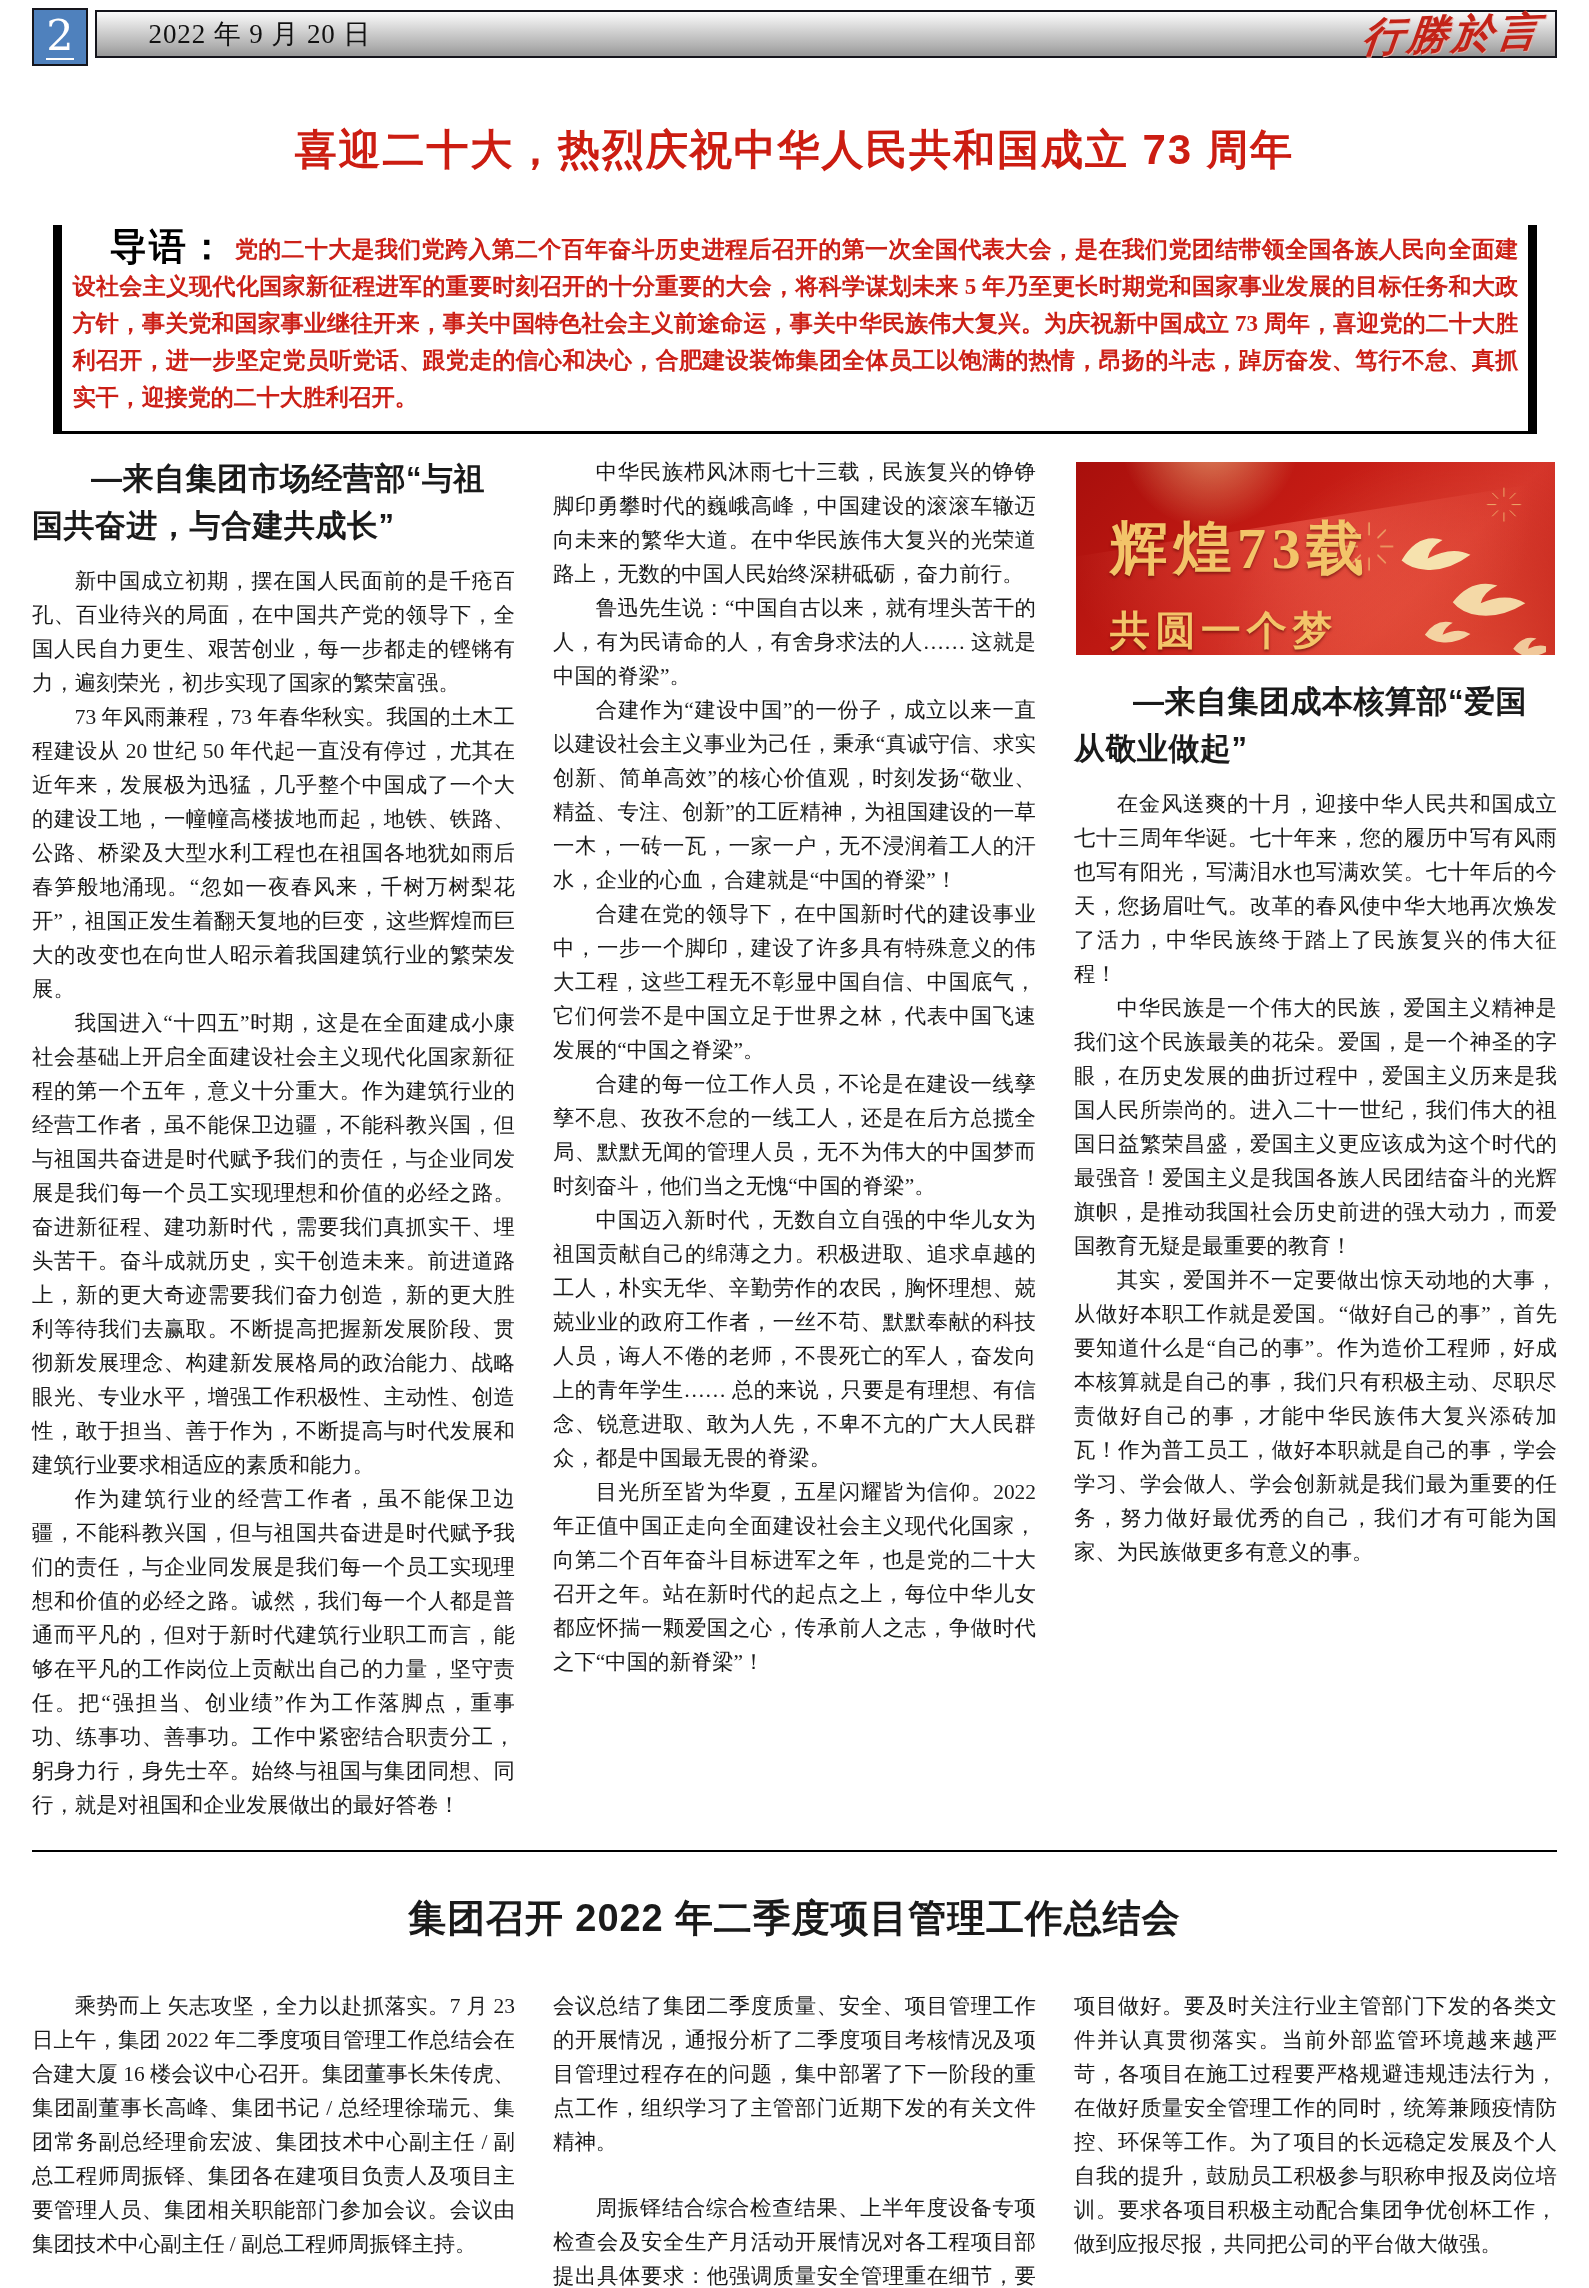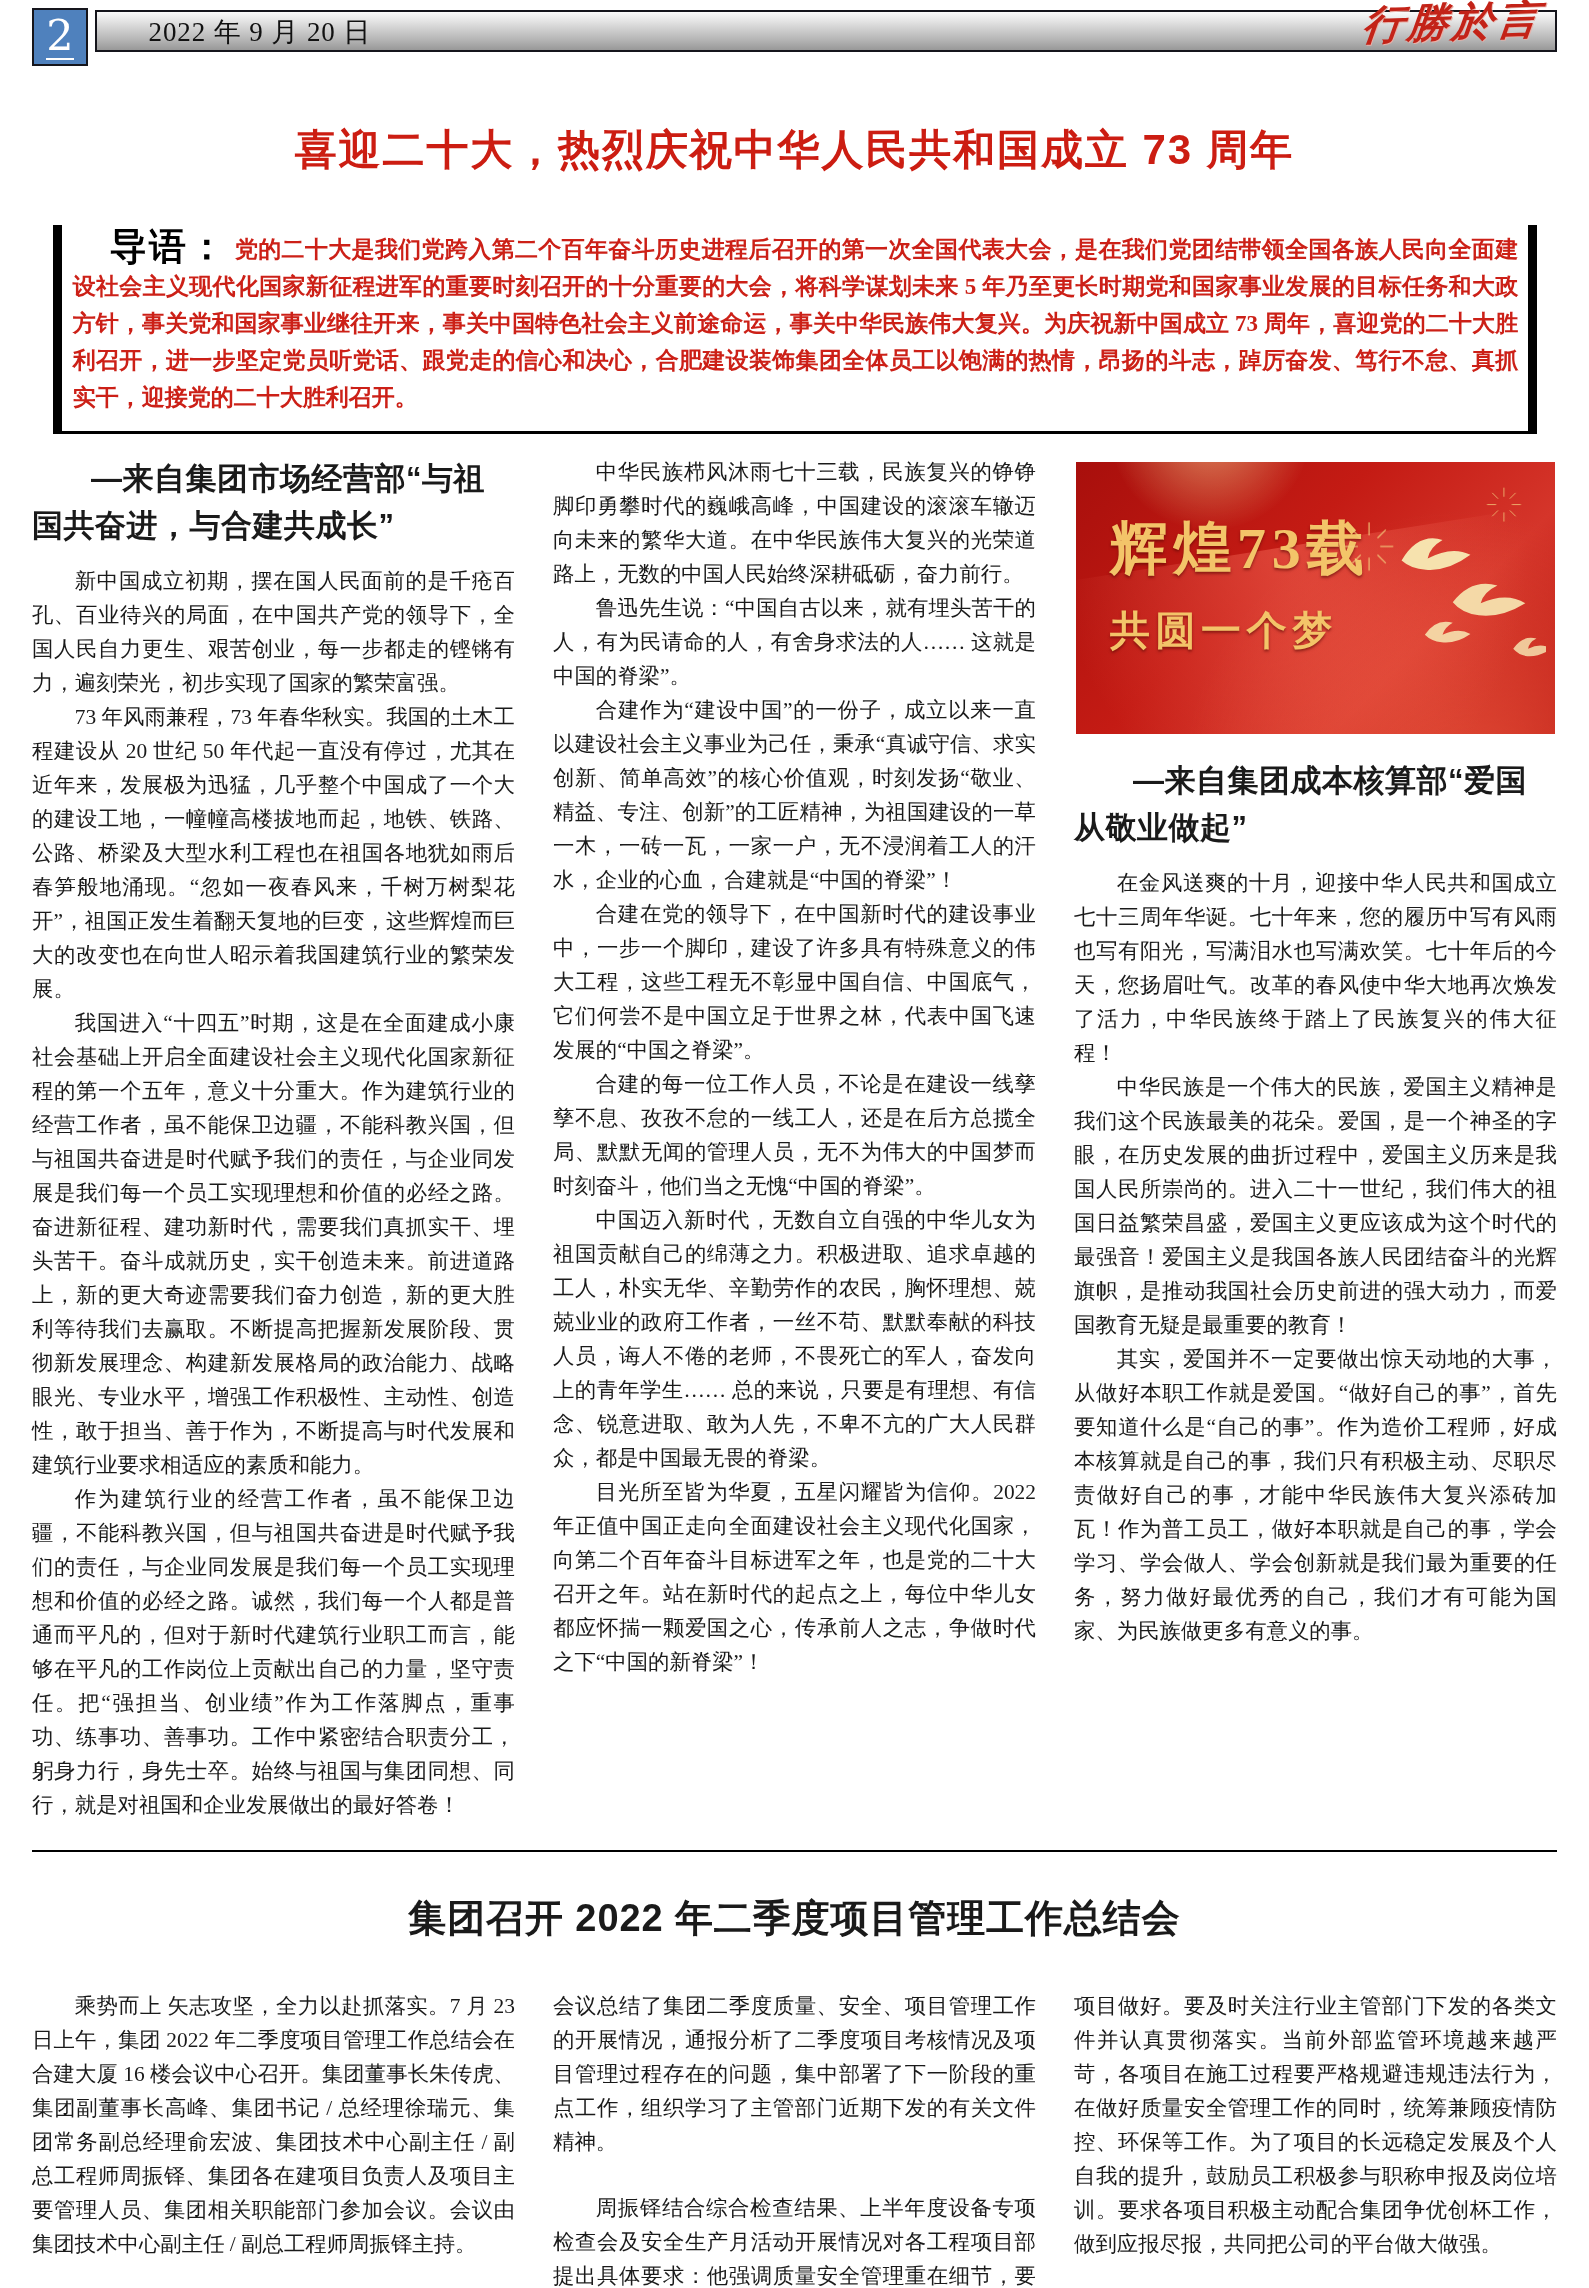--- a/index.html
+++ b/index.html
@@ -13,23 +13,23 @@
 
   
   .topbar { display:flex; align-items:flex-start; margin-top:7.5px; height:60px; }
   .pagenum-box {
     width:56px; height:58px; background:#4f81bd; border:2.8px solid #15151c;
     color:#fff; display:flex; align-items:center; justify-content:center;
     font-family:"DejaVu Serif",serif; font-size:43px; flex:none; margin-right:6.5px;
   }
   .pagenum-box span { border-bottom:2.8px solid #fff; line-height:1.05; }
   .datebar {
-    flex:1; height:42px; margin-top:2.8px; border:2.8px solid #15151c;
+    flex:1; height:48px; margin-top:2.8px; border:2.8px solid #15151c;
     background:linear-gradient(180deg,#fbfbfb 0%,#d9d9d9 35%,#b3b3b3 75%,#989898 100%);
-    display:flex; align-items:flex-end; justify-content:space-between;
+    display:flex; align-items:center; justify-content:space-between;
     padding:0 13px 0 52px;
   }
   .date-text { font-size:27px; letter-spacing:0.9px; color:#111; }
   .masthead {
     color:#c32318; font-family:"DejaVu Serif",serif; font-weight:bold; font-style:italic;
     font-size:41px; letter-spacing:3.7px; transform:skewX(-8deg) rotate(-2deg);
     text-shadow:0.9px 0.9px 0 #e8b0a8; white-space:nowrap;
   }
 
   
@@ -62,21 +62,21 @@
   }
   .art p {
     font-size:21.4px; line-height:34px; text-align:justify; text-indent:2em;
   }
   .art p.no-indent { text-indent:0; }
   .gap p { margin-bottom:32px; }
   .gap p:last-child { margin-bottom:0; }
 
   
   .banner73 {
-    height:272px; margin:7.5px 1.9px 22.4px 1.9px; position:relative; overflow:hidden;
+    height:193px; margin:7.5px 1.9px 22.4px 1.9px; position:relative; overflow:hidden;
     background:
       radial-gradient(circle at 28% -12%, rgba(255,230,160,0.55) 0%, rgba(255,230,160,0) 22%),
       radial-gradient(circle at 80% 120%, #e14a35 0%, rgba(225,74,53,0) 55%),
       linear-gradient(135deg,#a80f0c 0%,#c41b14 40%,#d5352a 70%,#b5140f 100%);
   }
   .banner73 .ribbon {
     position:absolute; left:-8%; right:-8%; top:30%; height:120%;
     background:radial-gradient(ellipse at 50% 0%, rgba(255,120,100,0.45) 0%, rgba(255,120,100,0) 60%);
     transform:rotate(-9deg);
   }

